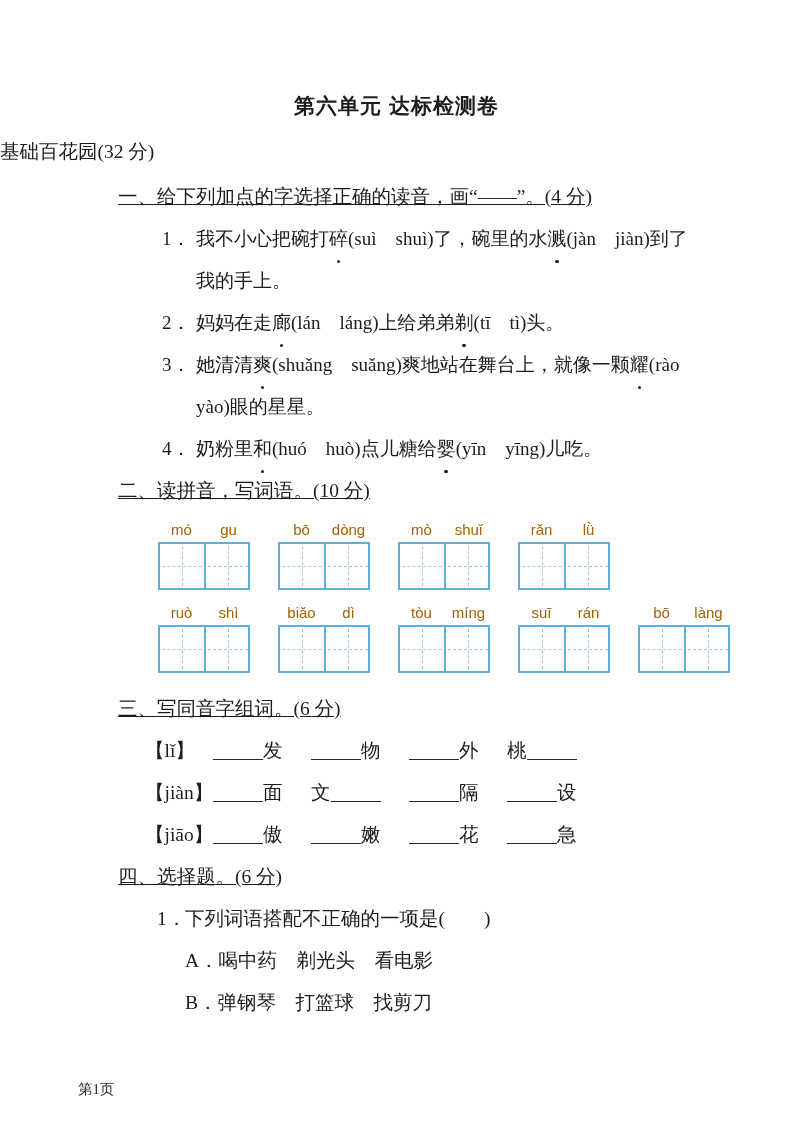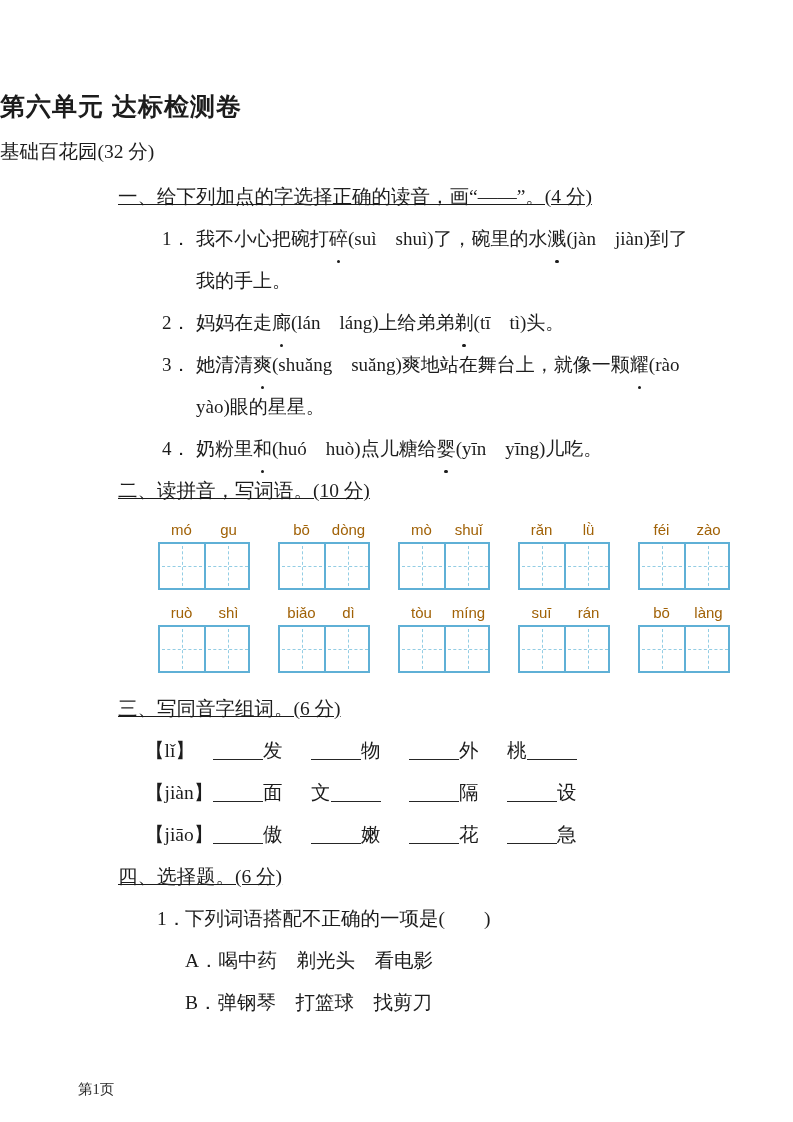--- a/index.html
+++ b/index.html
@@ -4,23 +4,23 @@
 <style>
   html,body { margin:0; padding:0; background:#ffffff; }
   body {
     width:793px; height:1122px;
     font-family:"Liberation Serif","DejaVu Serif",serif;
     color:#1c1c1c;
   }
   .page { position:relative; width:793px; height:1122px; overflow:hidden; background:#fff; }
 
   .title {
-    margin:94px 0 12px 0; text-align:left;
+    margin:94px 0 12px 0; text-align:center;
     font-family:"Liberation Sans","DejaVu Sans",sans-serif;
-    font-weight:bold; font-size:25px; line-height:24px; letter-spacing:1px;
+    font-weight:bold; font-size:21px; line-height:24px; letter-spacing:1px;
   }
   .subtitle { margin:22px 0 0 0; text-align:left; font-size:19.5px; line-height:24px; }
 
   .sec-heading { margin-left:118px; font-size:19.5px; line-height:42px;text-decoration:underline; }
   #sec1-heading { margin-top:12px; }
   #sec3-heading { margin-top:15px; }
 
   .item { display:flex; margin:0 40px 0 162px; font-size:19px; line-height:42px; }
   .item .num { flex:none; width:34px; }
   .item .txt { flex:1; }
@@ -125,30 +125,20 @@
         <div class="group">
           <div class="py">
             <span>rǎn</span>
             <span>lǜ</span>
           </div>
           <div class="gbox">
             <div class="gcell"></div>
             <div class="gcell"></div>
           </div>
         </div>
-        <div class="group">
-          <div class="py">
-            <span>féi</span>
-            <span>zào</span>
-          </div>
-          <div class="gbox">
-            <div class="gcell"></div>
-            <div class="gcell"></div>
-          </div>
-        </div>
       </div>
       <div class="pinyin-row">
         <div class="group">
           <div class="py">
             <span>ruò</span>
             <span>shì</span>
           </div>
           <div class="gbox">
             <div class="gcell"></div>
             <div class="gcell"></div>

